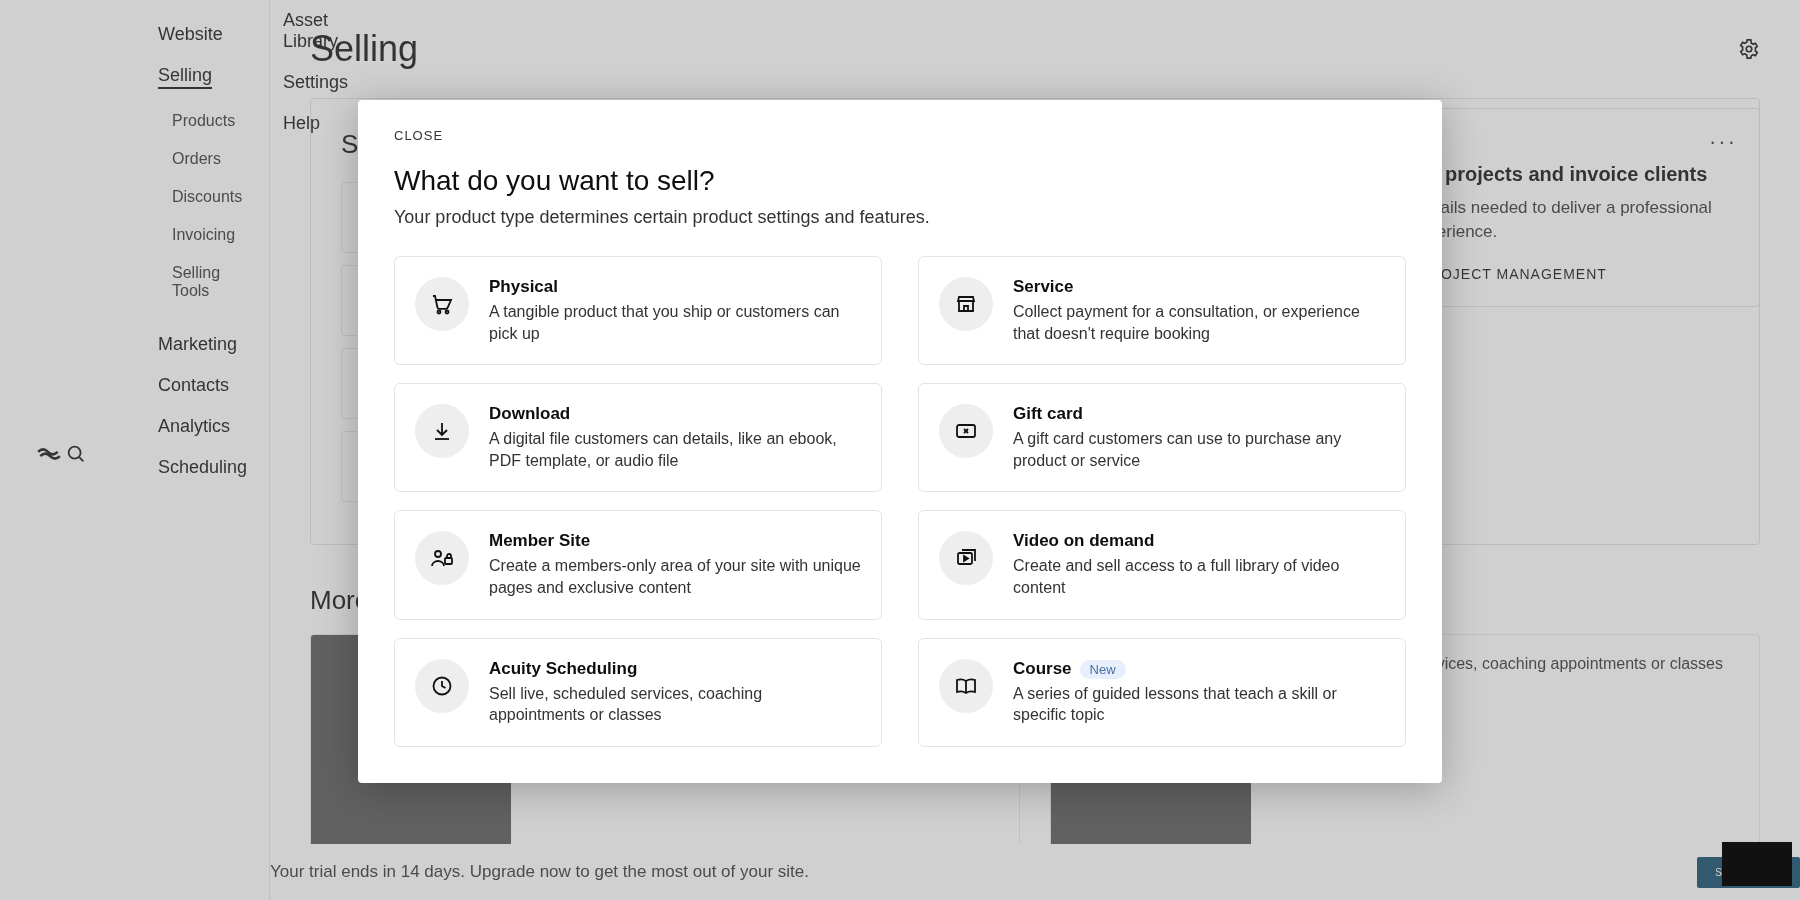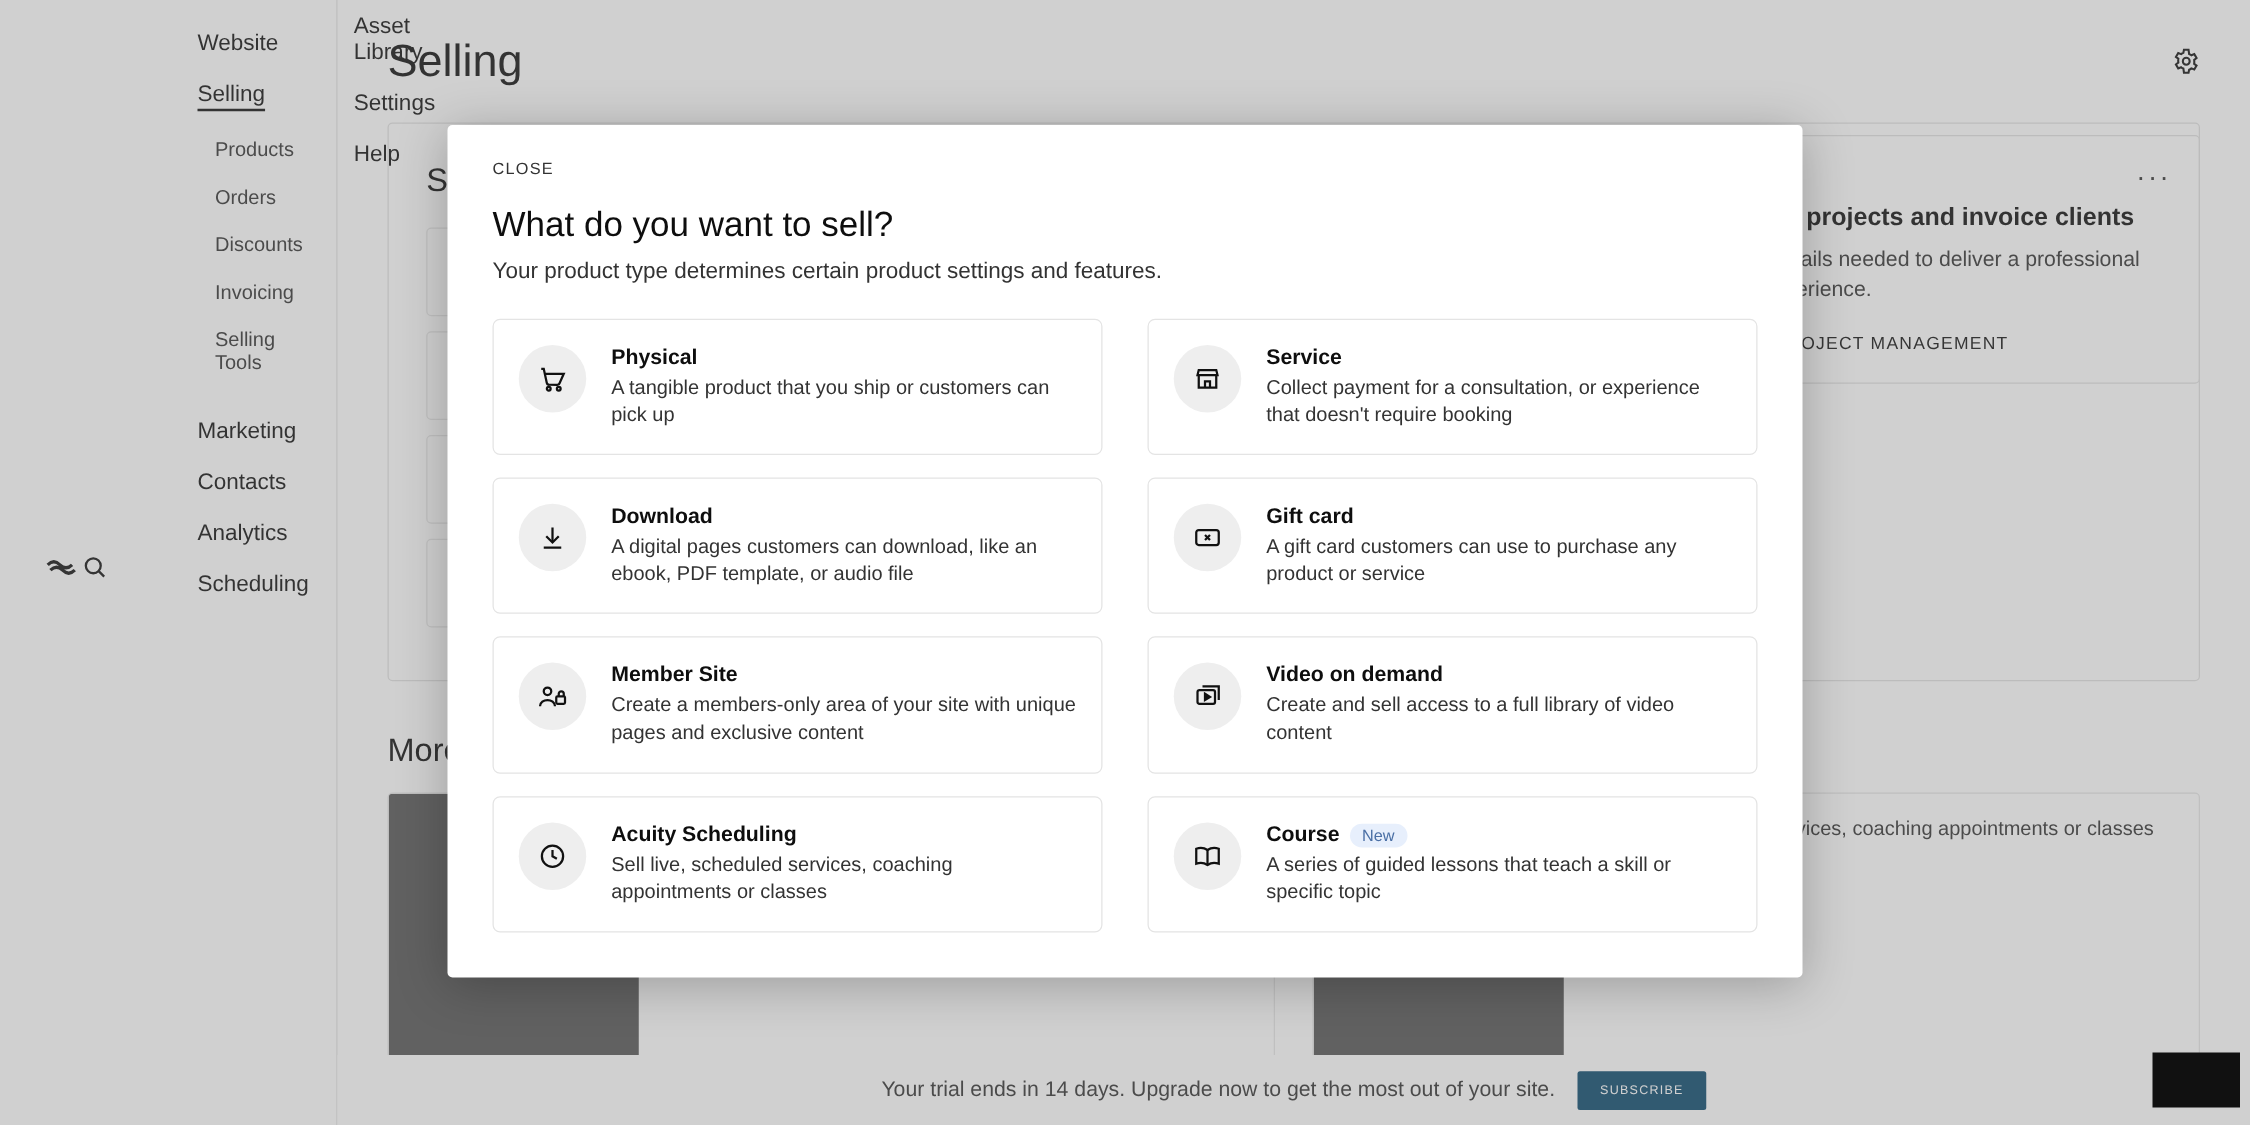--- a/index.html
+++ b/index.html
@@ -39,21 +39,21 @@
 .foryou .link{margin-top:22px;font-size:14px;letter-spacing:1px;color:#111}
 
 .more-title{font-size:26px;font-weight:500;margin:40px 0 18px 0}
 .cards{display:flex;gap:30px}
 .card{flex:1;display:flex;gap:22px;border:1px solid #e6e6e6;border-radius:4px;padding:0;overflow:hidden;height:220px}
 .thumb{width:200px;background:#555;flex-shrink:0;display:flex;align-items:center;justify-content:center;font-size:12px;color:#ddd;text-align:center}
 .card-body{padding:20px 20px 0 0}
 .card-body p{font-size:16px;color:#333}
 .cta{font-size:14px;letter-spacing:1px;margin-top:20px}
 
-.trialbar{position:absolute;left:270px;right:0;bottom:0;height:56px;display:flex;align-items:center;justify-content:center;gap:18px;background:#fff;font-size:17px;color:#333}
+.trialbar{position:absolute;left:270px;right:0;bottom:0;height:56px;display:flex;align-items:center;justify-content:space-between;gap:18px;background:#fff;font-size:17px;color:#333}
 .sub-btn{background:#0c4a6e;color:#fff;border:none;padding:10px 18px;font-size:10px;letter-spacing:1px;border-radius:2px}
 
 
 .scrim{position:absolute;inset:0;background:rgba(120,120,120,0.35)}
 
 
 .modal{position:absolute;left:50%;top:100px;transform:translateX(-50%);width:1084px;background:#fff;border-radius:4px;box-shadow:0 6px 40px rgba(0,0,0,.25);padding:26px 36px 36px 36px}
 .close{font-size:13px;letter-spacing:1px;color:#333;cursor:pointer;margin-bottom:22px;display:inline-block}
 .modal h2{font-size:28px;font-weight:400;margin-bottom:10px}
 .modal .sub{font-size:18px;color:#333;margin-bottom:28px}
@@ -230,21 +230,21 @@
     <div class="opt">
       <div class="oic">
           <svg viewBox="0 0 24 24" fill="none" stroke="#111" stroke-width="1.8">
             <path d="M12 4v11"></path>
             <path d="m7 11 5 5 5-5"></path>
             <path d="M5 20h14"></path>
           </svg>
         </div>
       <div>
           <div class="ot">Download</div>
-          <div class="od">A digital pages customers can download, like an ebook, PDF template, or audio file</div>
+          <div class="od">A digital file customers can details, like an ebook, PDF template, or audio file</div>
         </div>
     </div>
     <div class="opt">
       <div class="oic">
           <svg viewBox="0 0 24 24" fill="none" stroke="#111" stroke-width="1.8">
             <rect x="3" y="6" width="18" height="12" rx="2"></rect>
             <path d="m10 10 4 4M14 10l-4 4"></path>
           </svg>
         </div>
       <div>

